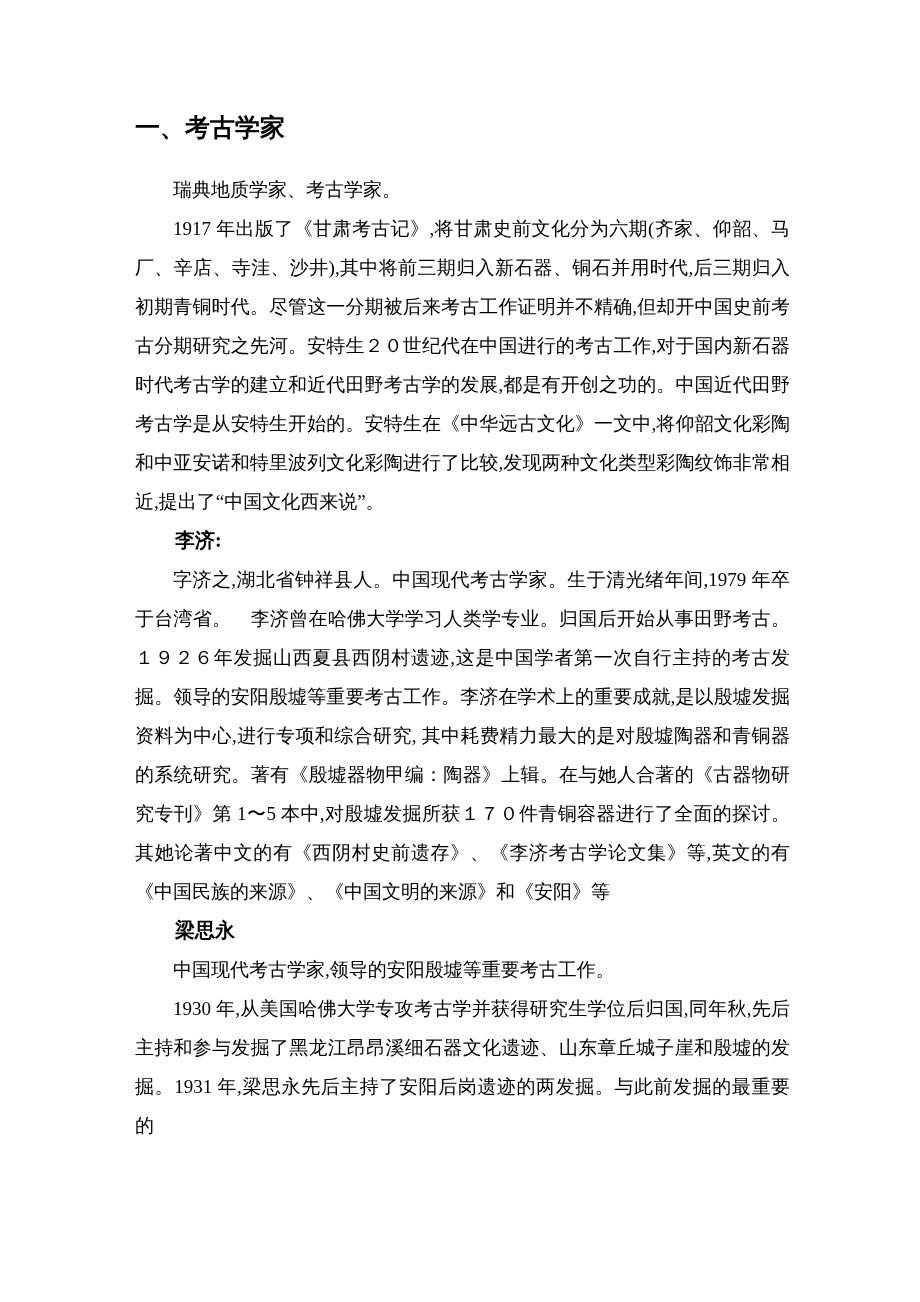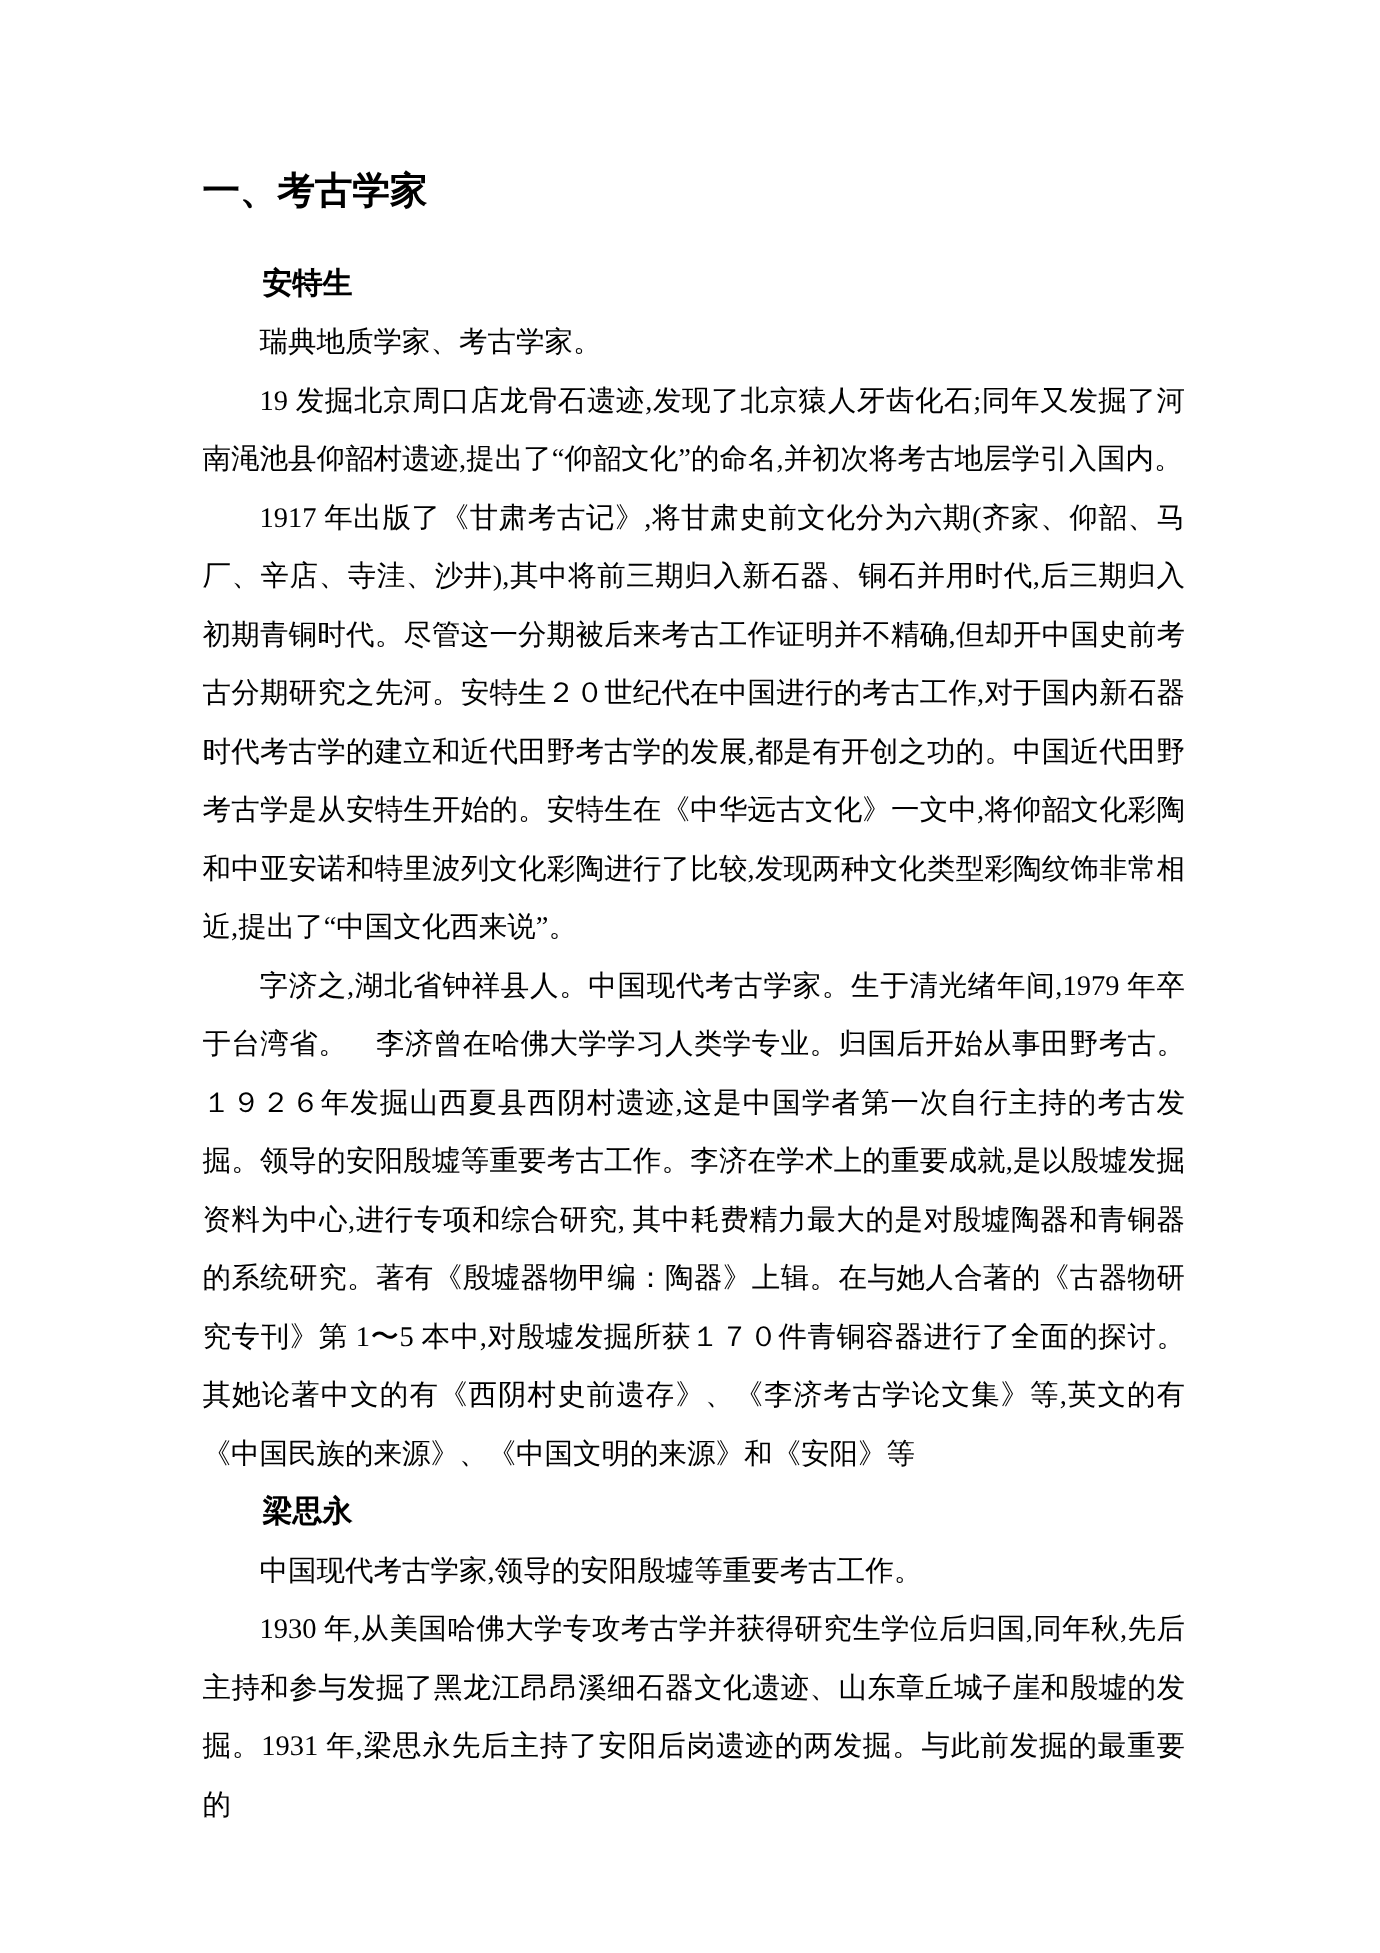--- a/index.html
+++ b/index.html
@@ -37,24 +37,23 @@
     word-break: break-all;
   }
 </style>
 </head>
 <body>
 
 <div class="page">
 
   <div class="doc-title">一、考古学家</div>
 
-  <div class="heading">安特生</div>
   <p class="para">瑞典地质学家、考古学家。</p>
-  <p class="para">19 发掘北京周口店龙骨石遗迹,发现了北京猿人牙齿化石;同年又发掘了河南渑池县仰韶村遗迹,提出了“仰韶文化”的命名,并初次将考古地层学引入国内。</p>
   <p class="para">1917 年出版了《甘肃考古记》,将甘肃史前文化分为六期(齐家、仰韶、马厂、辛店、寺洼、沙井),其中将前三期归入新石器、铜石并用时代,后三期归入初期青铜时代。尽管这一分期被后来考古工作证明并不精确,但却开中国史前考古分期研究之先河。安特生２０世纪代在中国进行的考古工作,对于国内新石器时代考古学的建立和近代田野考古学的发展,都是有开创之功的。中国近代田野考古学是从安特生开始的。安特生在《中华远古文化》一文中,将仰韶文化彩陶和中亚安诺和特里波列文化彩陶进行了比较,发现两种文化类型彩陶纹饰非常相近,提出了“中国文化西来说”。</p>
 
+  <div class="heading">李济:</div>
   <p class="para">字济之,湖北省钟祥县人。中国现代考古学家。生于清光绪年间,1979 年卒于台湾省。　李济曾在哈佛大学学习人类学专业。归国后开始从事田野考古。１９２６年发掘山西夏县西阴村遗迹,这是中国学者第一次自行主持的考古发掘。领导的安阳殷墟等重要考古工作。李济在学术上的重要成就,是以殷墟发掘资料为中心,进行专项和综合研究, 其中耗费精力最大的是对殷墟陶器和青铜器的系统研究。著有《殷墟器物甲编：陶器》上辑。在与她人合著的《古器物研究专刊》第 1〜5 本中,对殷墟发掘所获１７０件青铜容器进行了全面的探讨。其她论著中文的有《西阴村史前遗存》、《李济考古学论文集》等,英文的有《中国民族的来源》、《中国文明的来源》和《安阳》等</p>
 
   <div class="heading">梁思永</div>
   <p class="para">中国现代考古学家,领导的安阳殷墟等重要考古工作。</p>
   <p class="para">1930 年,从美国哈佛大学专攻考古学并获得研究生学位后归国,同年秋,先后主持和参与发掘了黑龙江昂昂溪细石器文化遗迹、山东章丘城子崖和殷墟的发掘。1931 年,梁思永先后主持了安阳后岗遗迹的两发掘。与此前发掘的最重要的</p>
 
 </div>
 
 </body></html>

